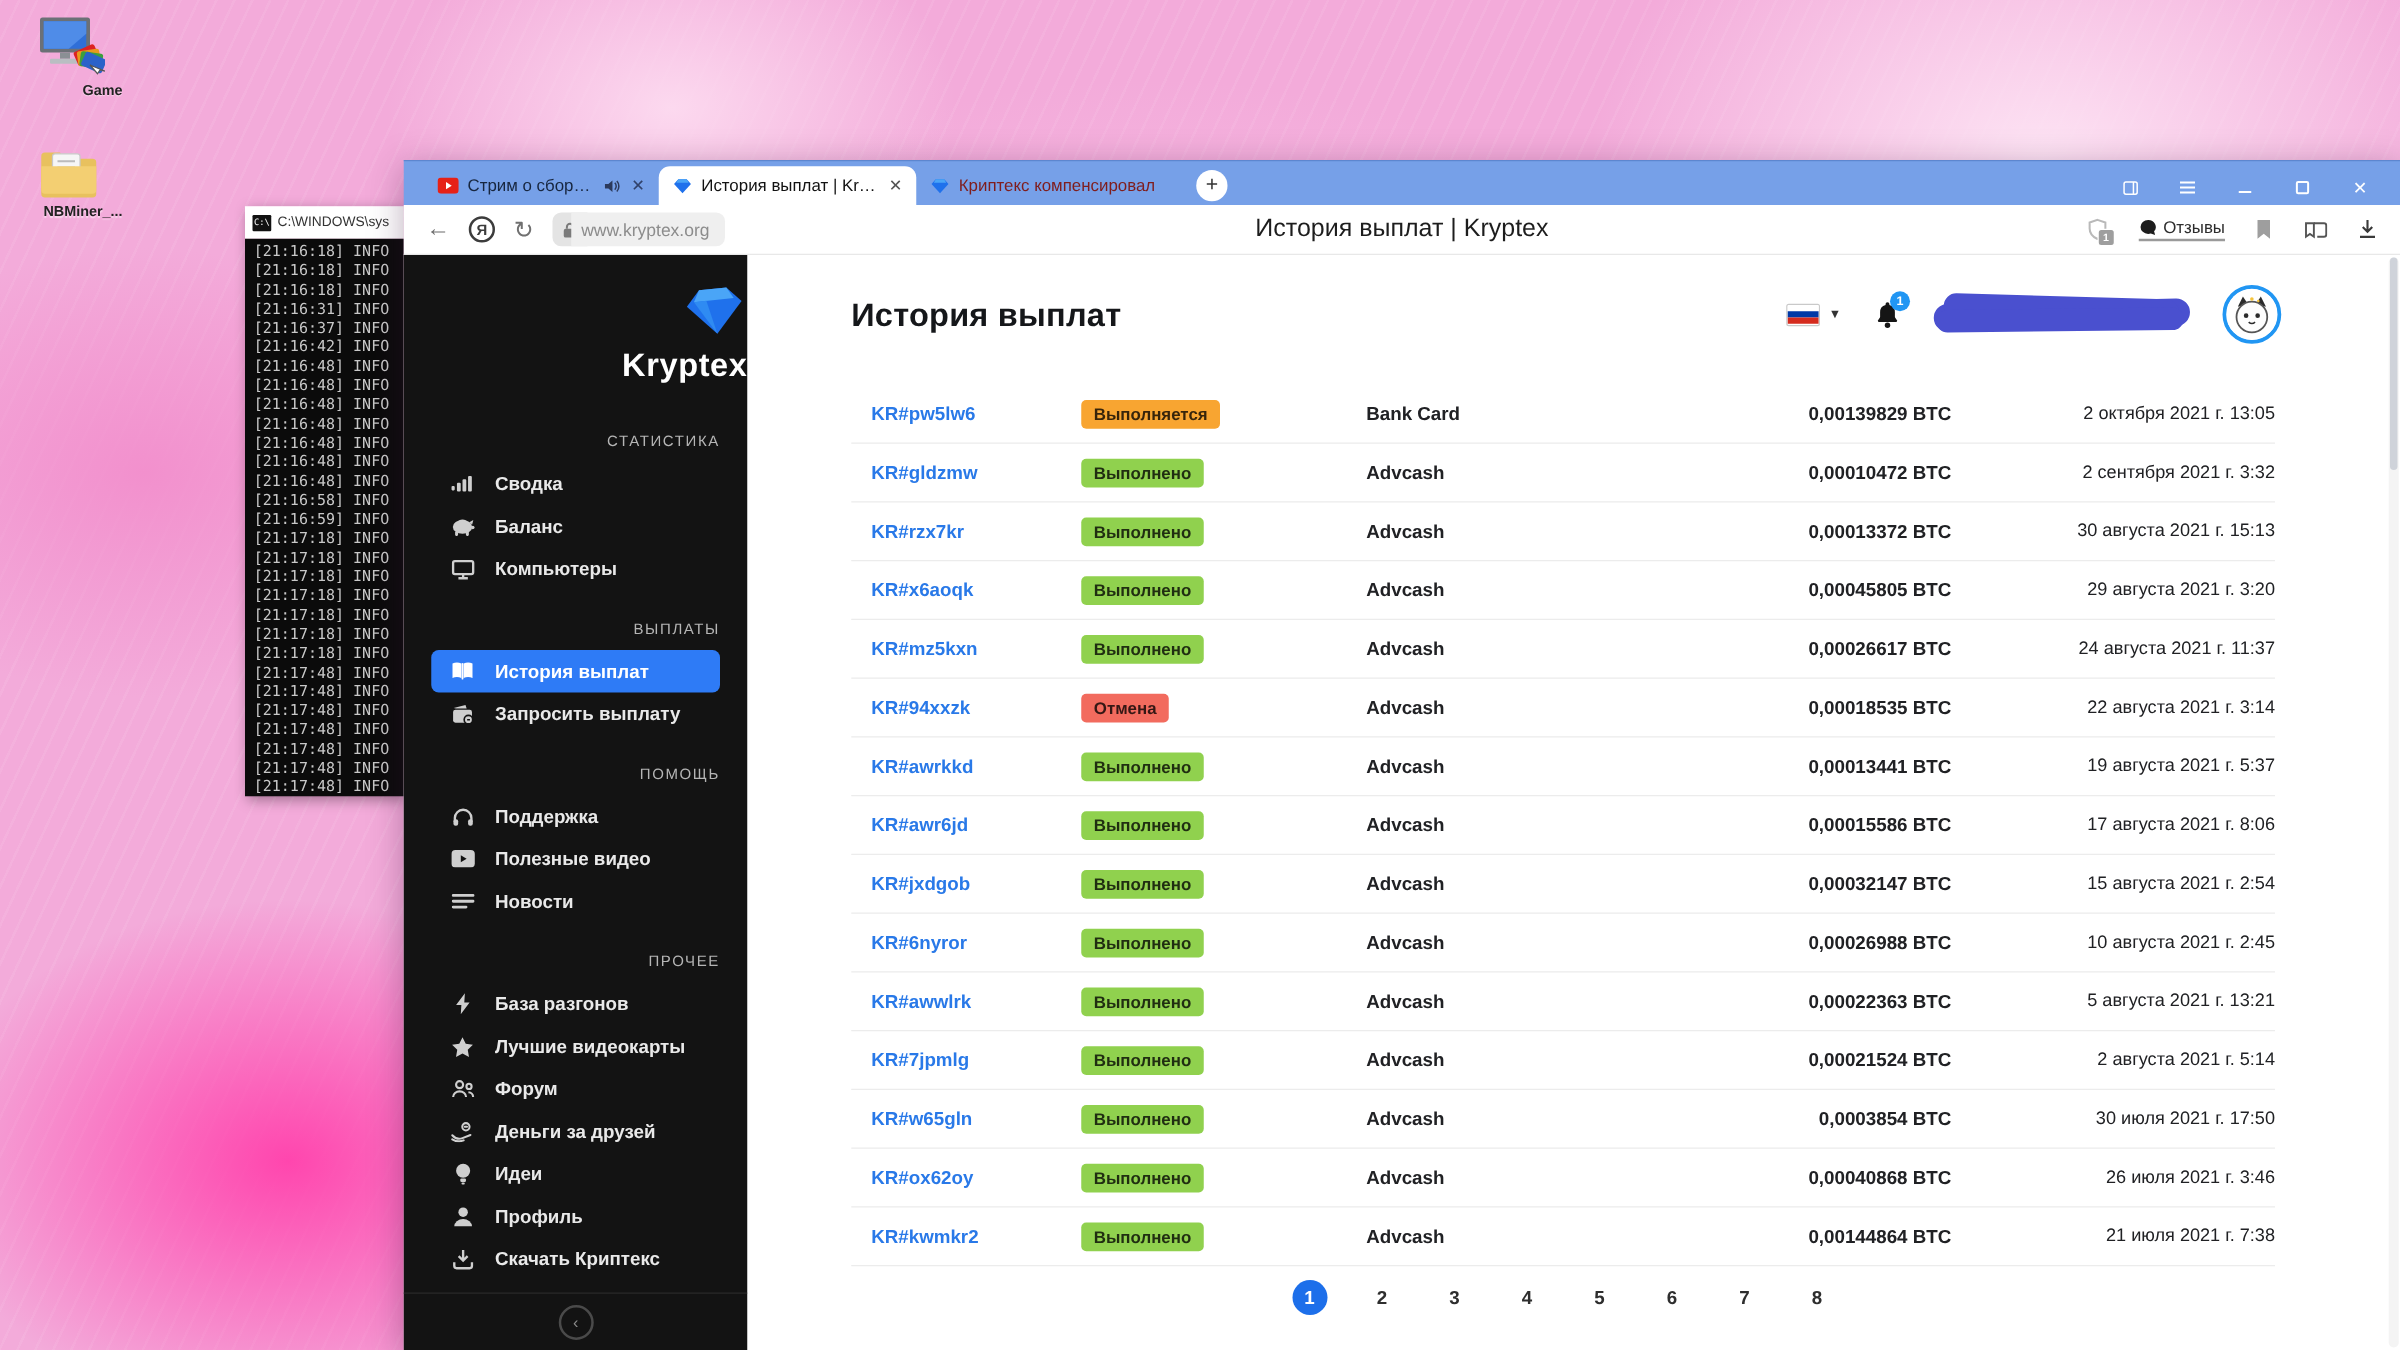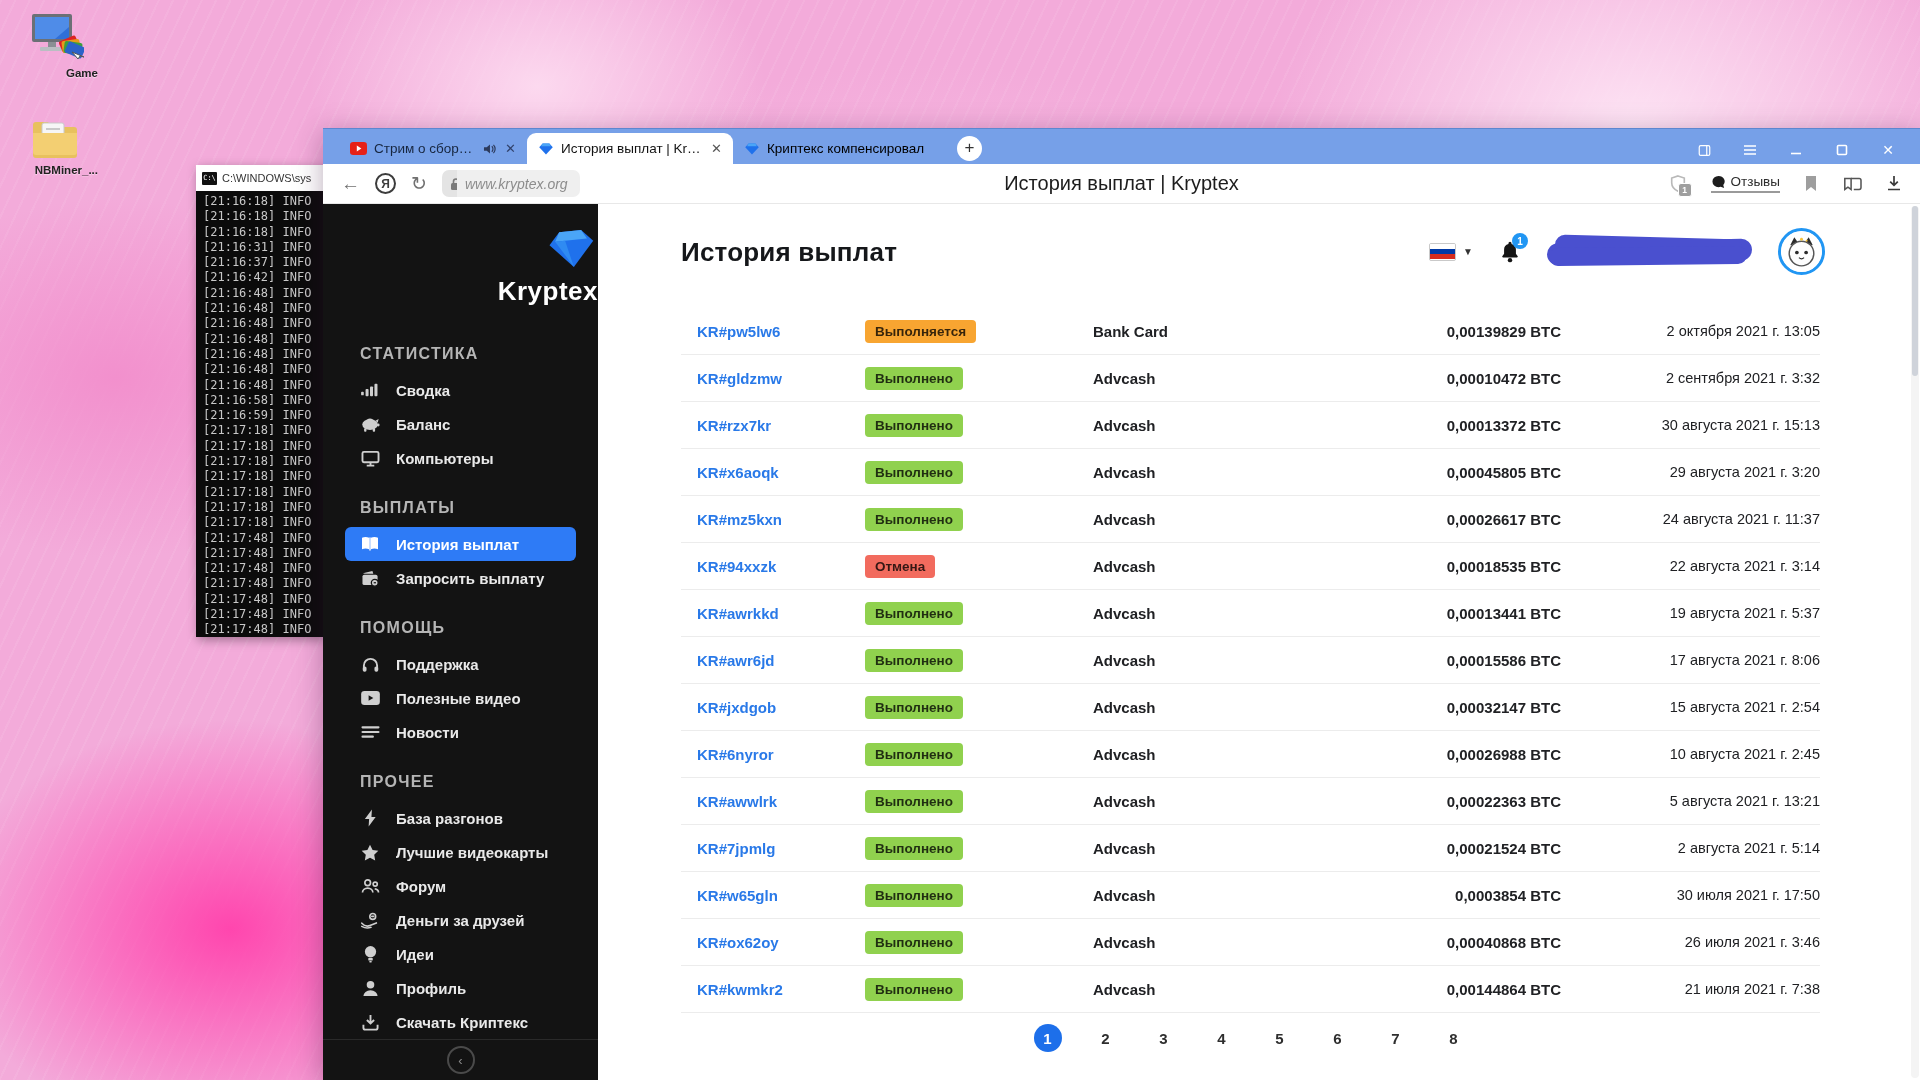--- a/index.html
+++ b/index.html
@@ -36,21 +36,21 @@
   
   .browser { position:absolute; left:323px; top:128px; width:1597px; height:952px; display:flex; flex-direction:column; box-shadow:0 6px 26px rgba(60,20,60,.35); }
 
   
   .tabbar { height:36px; background:#76a0e8; border-top:1px solid #5d86cf; display:flex; align-items:flex-end; padding-left:16px; flex:0 0 auto; }
   .tab { height:31px; display:flex; align-items:center; gap:7px; padding:0 11px; border-radius:9px 9px 0 0; font-size:13.5px; color:#17263f; white-space:nowrap; overflow:hidden; }
   .tab .tab-label { overflow:hidden; text-overflow:ellipsis; }
   .tab.active { background:#ffffff; color:#121212; }
   .tab .tclose { font-size:13px; color:#31426b; margin-left:2px; flex:0 0 auto; }
   .tab.active .tclose { color:#555; }
-  .t1 { width:188px; } .t2 { width:206px; } .t3 { width:212px; color:#000000; }
+  .t1 { width:188px; } .t2 { width:206px; } .t3 { width:212px; color:#7f1d1d; }
   .newtab { width:25px; height:25px; border-radius:50%; background:#fff; color:#333; font-size:17px; line-height:23px; text-align:center; margin:0 0 3px 12px; flex:0 0 auto; }
   .wincontrols { margin-left:auto; display:flex; align-items:center; gap:30px; padding:0 24px 6px 0; color:#ffffff; }
   .wincontrols .wc { display:flex; align-items:center; justify-content:center; width:16px; height:16px; font-size:14px; }
 
   
   .toolbar { height:40px; background:#ffffff; display:flex; align-items:center; gap:15px; padding:0 18px; position:relative; border-bottom:1px solid #e8e8e8; flex:0 0 auto; }
   .nav-ico { color:#707070; font-size:19px; display:flex; align-items:center; }
   .ya-circle { width:21px; height:21px; border:2px solid #3c3c3c; border-radius:50%; color:#3c3c3c; font-size:12px; font-weight:700; display:flex; align-items:center; justify-content:center; }
   .lockbox { height:27px; background:#e4e4e4; border-radius:7px 0 0 7px; display:flex; align-items:center; padding:0 8px; margin-right:-13px; }
   .urlpill { height:27px; background:#efefef; border-radius:0 7px 7px 0; display:flex; align-items:center; padding:0 12px 0 8px; font-size:14px; color:#8c8c8c; }
@@ -61,21 +61,21 @@
   .shield-num { position:absolute; right:-5px; bottom:-3px; background:#9e9e9e; color:#fff; font-size:8.5px; font-weight:700; border-radius:3px; padding:1px 3.5px; border:1px solid #fff; }
 
   
   .bcontent { flex:1; display:flex; min-height:0; background:#fff; position:relative; }
 
   
   .sidebar { width:275px; background:#131313; color:#ececec; display:flex; flex-direction:column; padding-top:24px; flex:0 0 auto; }
   .brand { text-align:right; }
   .brand-name { font-size:26px; font-weight:700; letter-spacing:.5px; color:#fff; margin-top:2px; }
   .nav { margin-top:14px; padding:0 22px; }
-  .sec-label { font-size:16px; font-weight:700; letter-spacing:1.3px; color:#b5b5b5; margin:24px 0 10px 15px; }
+  .sec-label { font-size:12px; font-weight:400; letter-spacing:1.3px; color:#b5b5b5; margin:24px 0 10px 15px;text-align:right; }
   .nav-item { display:flex; align-items:center; gap:15px; height:34px; padding:0 14px; border-radius:6px; font-size:15px; font-weight:700; color:#e9e9e9; cursor:pointer; }
   .nav-item .nicon { width:22px; display:flex; justify-content:center; color:#cfcfcf; flex:0 0 auto; }
   .nav-item.active { background:#2e7bf6; color:#fff; }
   .nav-item.active .nicon { color:#fff; }
   .side-foot { margin-top:auto; border-top:1px solid #2a2a2a; height:46px; display:flex; align-items:center; justify-content:center; }
   .collapse-btn { width:28px; height:28px; border-radius:50%; border:2px solid #4a4a4a; color:#8a8a8a; font-size:13px; display:flex; align-items:center; justify-content:center; }
 
   
   .main { flex:1; position:relative; padding:33px 0 0 83px; background:#fff; overflow:hidden; }
   .page-h1 { font-size:26px; font-weight:700; color:#15171a; letter-spacing:.2px; }
@@ -295,21 +295,21 @@
             </svg>
         </span>
         <span class="wc">✕</span>
       </span>
     </div>
 
     <div class="toolbar">
       <span class="nav-ico">←</span>
       <span class="ya-circle">Я</span>
       <span class="nav-ico">↻</span>
-      <span style="display:flex;align-items:flex-end;font-style:italic;">
+      <span style="display:flex;align-items:flex-end;">
         <span class="lockbox">
           <svg width="12" height="14" viewBox="0 0 12 14" fill="#7a7a7a">
               <rect x="1" y="6" width="10" height="7" rx="1.5"></rect>
               <path d="M3.5 6V4.5a2.5 2.5 0 0 1 5 0V6" fill="none" stroke="#7a7a7a" stroke-width="1.6"></path>
             </svg>
         </span>
         <span class="urlpill">
           <span>www.kryptex.org</span>
         </span>
       </span>

